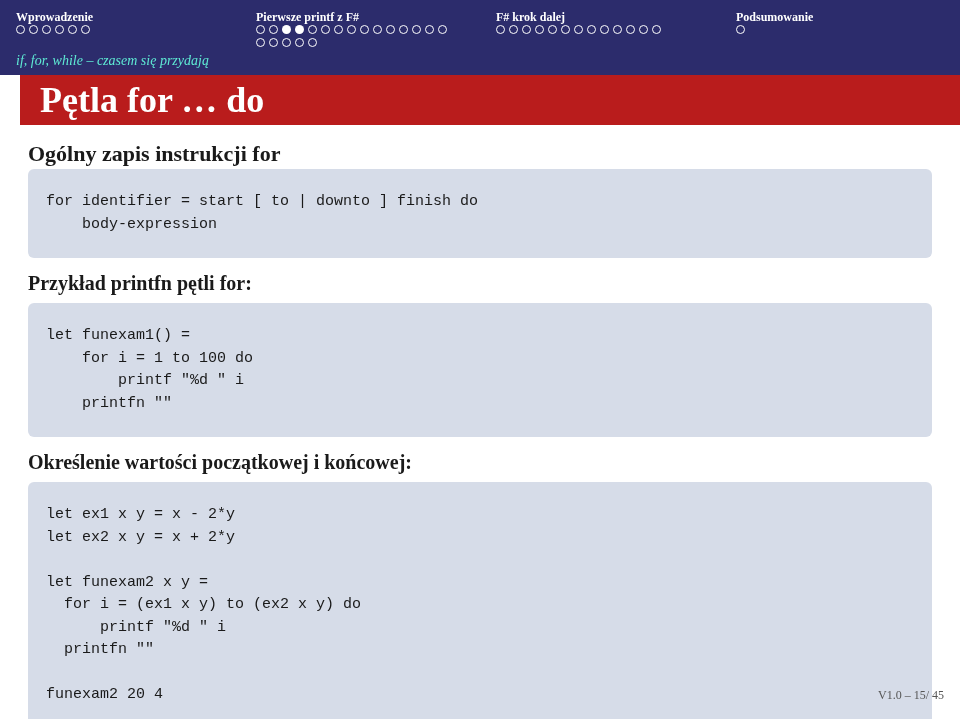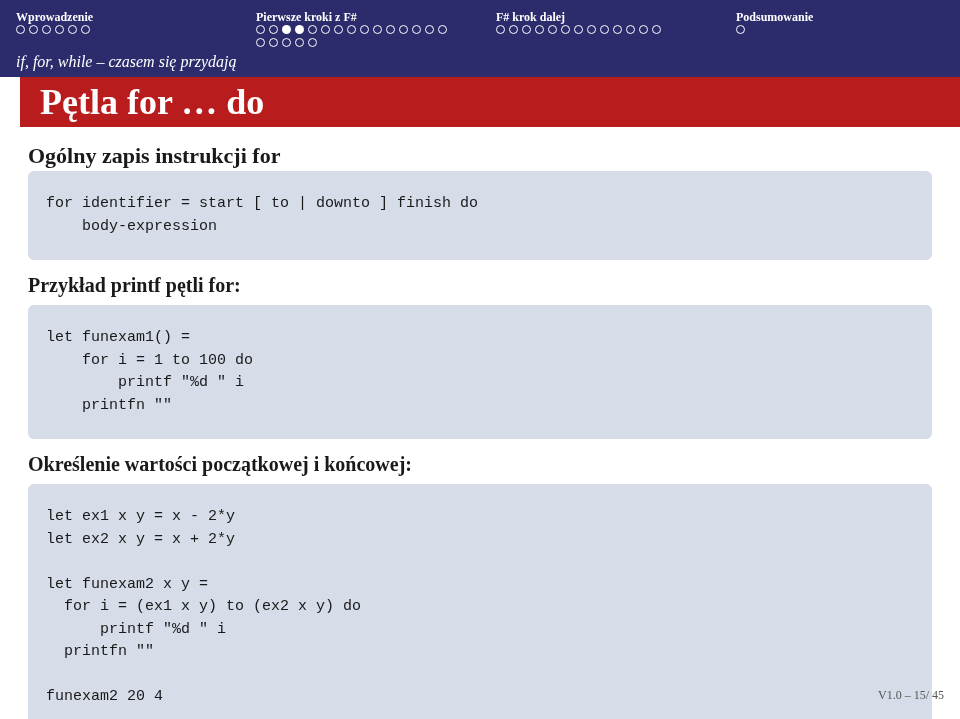--- a/index.html
+++ b/index.html
@@ -56,22 +56,22 @@
       background: #ffffff;
     }
 
     .dot.empty {
       background: transparent;
       border: 1.5px solid #ffffff;
     }
 
     .subtitle-bar {
       background: #2c2c6c;
-      color: #ffffff;
-      font-size: 16px;
+      color: #5eead4;
+      font-size: 14px;
       padding: 2px 16px 6px 16px;
       font-style: italic;
     }
 
     
     .slide-title-bar {
       background: #b91c1c;
       padding: 4px 20px;
       color: #ffffff;
       margin-left: 20px;
@@ -143,21 +143,21 @@
         <span class="dot empty"></span>
         <span class="dot empty"></span>
         <span class="dot empty"></span>
         <span class="dot empty"></span>
         <span class="dot empty"></span>
         <span class="dot empty"></span>
       </div>
     </div>
 
     <div class="nav-section">
-      <div class="section-title">Pierwsze kroki z F#</div>
+      <div class="section-title">Pierwsze printf z F#</div>
       <div class="nav-dots">
         <span class="dot empty"></span>
         <span class="dot empty"></span>
         <span class="dot filled"></span>
         <span class="dot filled"></span>
         <span class="dot empty"></span>
         <span class="dot empty"></span>
         <span class="dot empty"></span>
         <span class="dot empty"></span>
         <span class="dot empty"></span>
@@ -212,21 +212,21 @@
 </div>
 
 <div class="main-content">
 
   <div class="section-heading">Ogólny zapis instrukcji for</div>
   <div class="code-block">
     <span class="line">for identifier = start [ to | downto ] finish do</span>
     <span class="line">    body-expression</span>
   </div>
 
-  <div class="sub-heading">Przykład printf pętli for:</div>
+  <div class="sub-heading">Przykład printfn pętli for:</div>
   <div class="code-block">
     <span class="line">let funexam1() =</span>
     <span class="line">    for i = 1 to 100 do</span>
     <span class="line">        printf "%d " i</span>
     <span class="line">    printfn ""</span>
   </div>
 
   <div class="sub-heading">Określenie wartości początkowej i końcowej:</div>
   <div class="code-block">
     <span class="line">let ex1 x y = x - 2*y</span>

